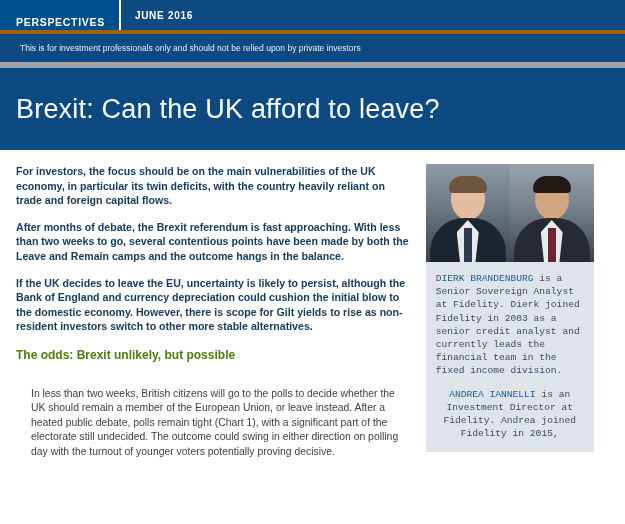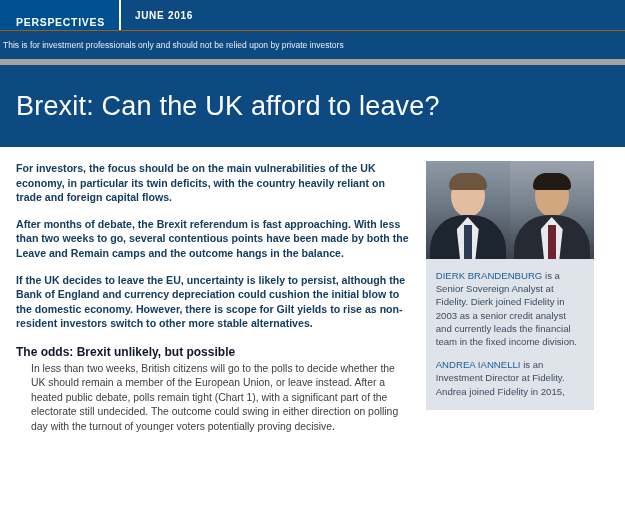--- a/index.html
+++ b/index.html
@@ -53,22 +53,22 @@
   }
 
   
   .disclaimer {
     height: 28px;
     background: #0e4a82;
     color: #e9eff5;
     font-size: 8.5px;
     display: flex;
     align-items: center;
-    padding-left: 3px;
-    border-top: 1px solid #a16207;
+    padding-left: 20px;
+    border-top: 4px solid #a16207;
   }
 
   
   .title-band {
     height: 82px;
     background: #0e4a82;
     display: flex;
     align-items: center;
     padding-left: 16px;
     border-top: 6px solid #a3a3a3;
@@ -85,34 +85,35 @@
   .body-wrap {
     display: flex;
     padding: 14px 14px 0 16px;
     gap: 16px;
   }
   .col-main {
     width: 408px;
   }
   .col-side {
     width: 192px;
+    font-family: Liberation Mono, monospace;
   }
 
   p.lead {
     margin: 0 0 12px 0;
     font-size: 10.6px;
     line-height: 14.6px;
     font-weight: bold;
     color: #153d63;
   }
   h2.subhead {
-    margin: 14px 0 3px 0;
+    margin: 14px 0 25px 0;
     font-size: 12px;
     font-weight: bold;
-    color: #0f172a;
+    color: #4d7c0f;
   }
   p.body {
     margin: 0 0 11px 15px;
     font-size: 10.4px;
     line-height: 14.4px;
     color: #3d4043;
   }
 
   
   .photos {
@@ -189,21 +190,21 @@
     background: #dfe4ea;
     padding: 10px 10px 12px 10px;
     width: 148px;
   }
   .bio {
     margin: 0 0 10px 0;
     font-size: 9.6px;
     line-height: 13.2px;
     color: #3b4c61;
   }
-  .bio:last-child { margin-bottom: 0; }
+  .bio:last-child { margin-bottom: 0; text-align: center; }
   .bio .name {
     color: #1b5c96;
     font-weight: normal;
   }
 
   .clip { overflow: hidden; }
 </style>
 </head>
 <body>
 

